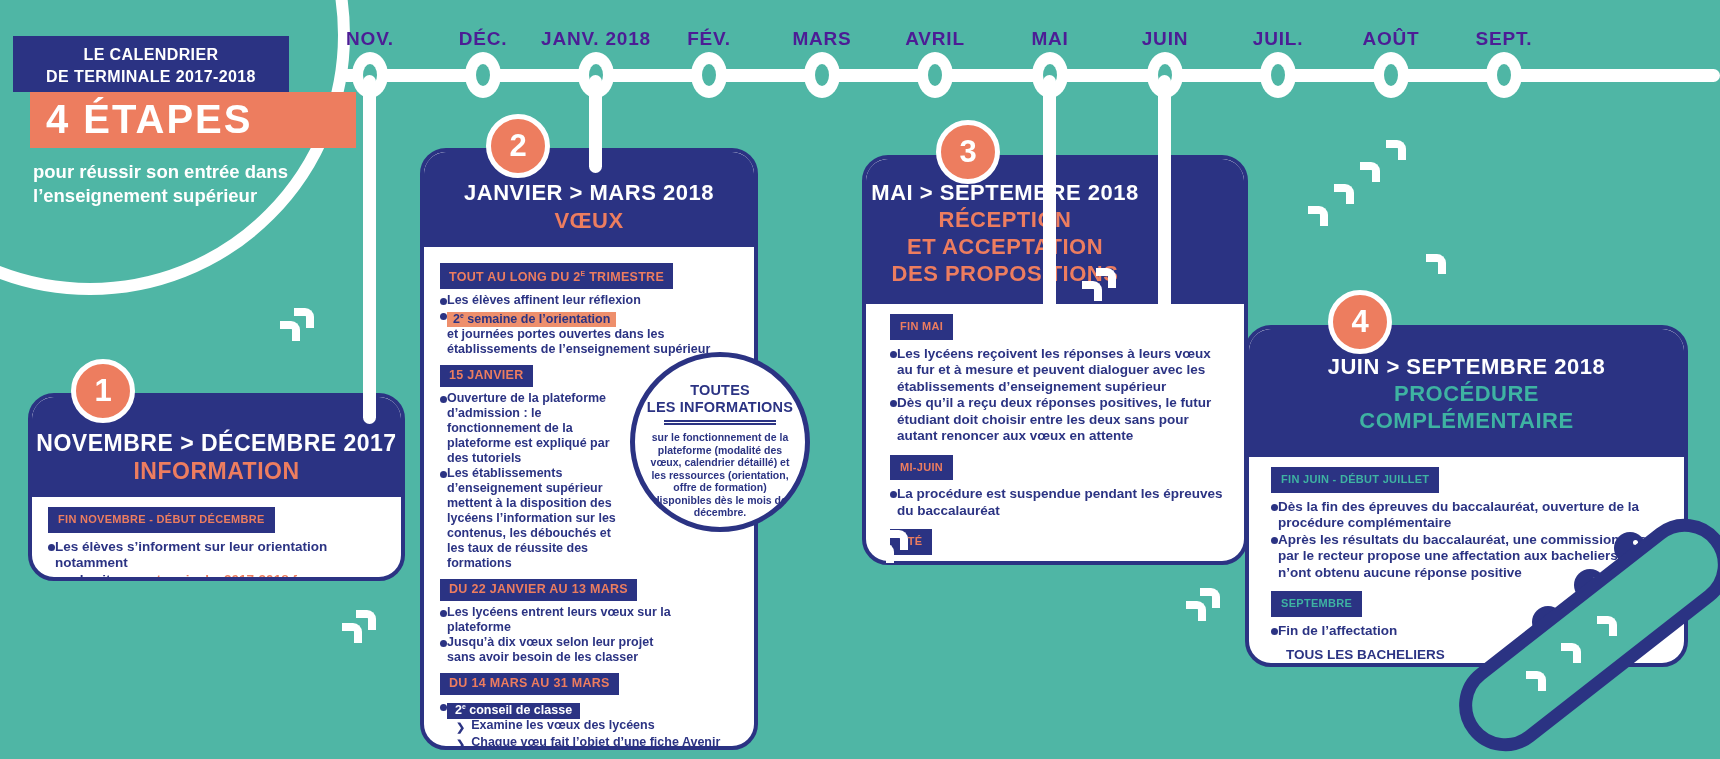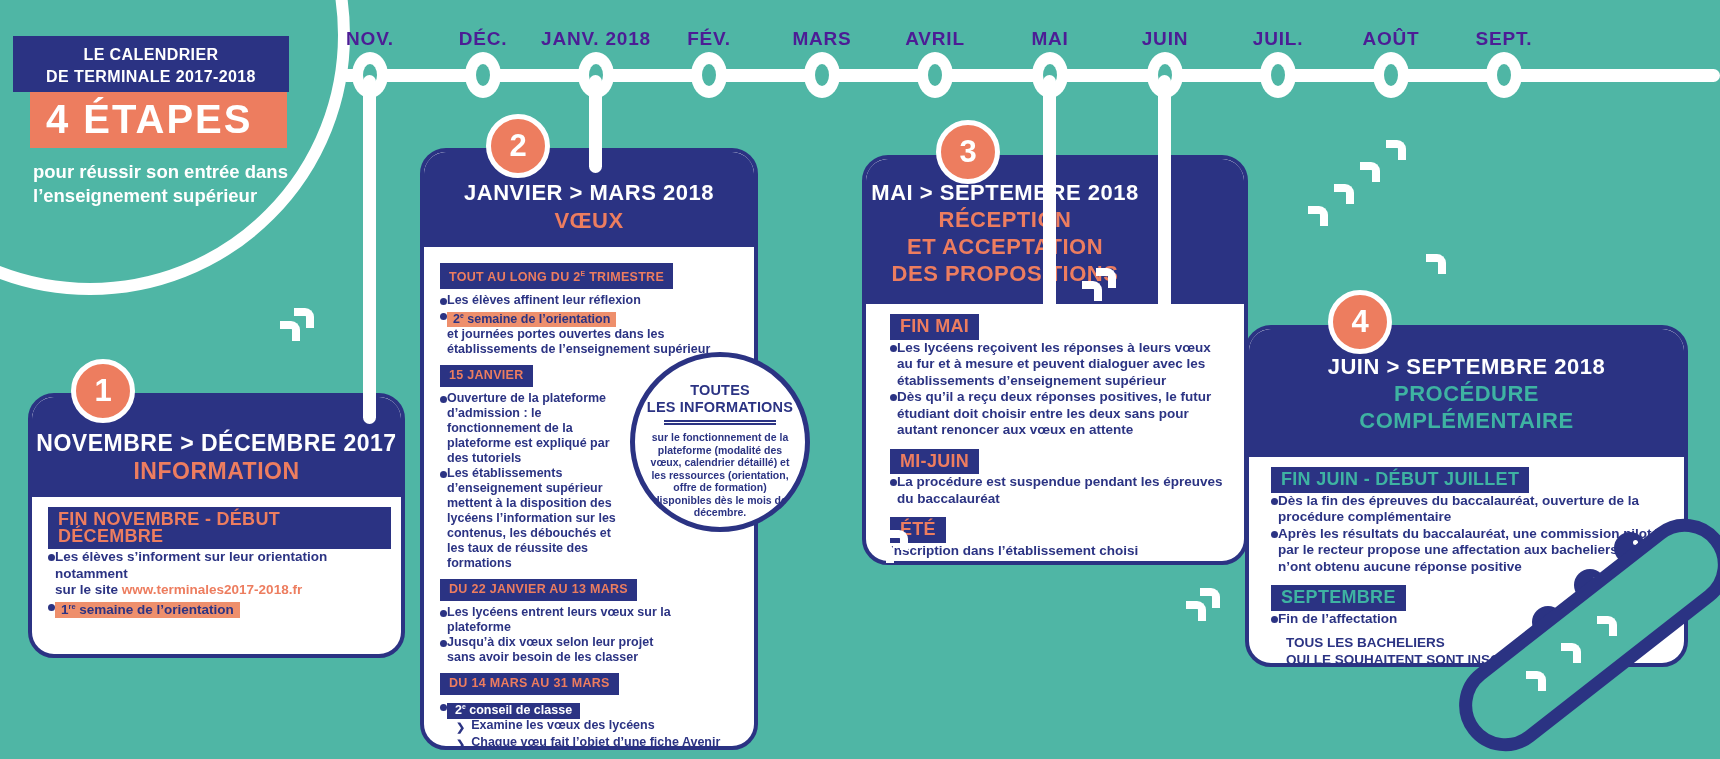--- a/index.html
+++ b/index.html
@@ -5,42 +5,42 @@
   html,body{margin:0;padding:0}
   .stage{position:relative;width:1720px;height:759px;background:#4FB6A5;overflow:hidden;
          font-family:"Liberation Sans",sans-serif;font-weight:700;}
   
   .bigc{position:absolute;left:-170px;top:-225px;width:520px;height:520px;border:12px solid #fff;
         border-radius:50%;box-sizing:border-box;z-index:1}
   
   .hdr-box1{position:absolute;left:13px;top:36px;width:276px;height:56px;background:#2B3383;color:#fff;
             text-align:center;font-size:16px;line-height:1.35;padding-top:8px;box-sizing:border-box;
             letter-spacing:.4px;z-index:2}
-  .hdr-box2{position:absolute;left:30px;top:92px;width:257px;height:56px;background:#ED7D5F;color:#fff;
+  .hdr-box2{position:absolute;left:30px;top:92px;width:326px;height:56px;background:#ED7D5F;color:#fff;
             font-size:40px;line-height:54px;padding-left:16px;box-sizing:border-box;letter-spacing:2px;z-index:2}
   .hdr-sub{position:absolute;left:33px;top:160px;color:#fff;font-size:18.5px;line-height:1.3;z-index:2}
   
   .tl-bar{position:absolute;left:340px;top:69px;width:1380px;height:13px;border-radius:7px;background:#fff;z-index:2}
   .node{position:absolute;top:52px;width:36px;height:46px;border-radius:50%;background:#fff;z-index:2}
   .node i{position:absolute;left:11px;top:12px;width:14px;height:22px;border-radius:50%;background:#4FB6A5;display:block}
   .mlabel{position:absolute;top:28px;transform:translateX(-50%);color:#4c1d95;font-size:19px;
           letter-spacing:.8px;white-space:nowrap;z-index:2}
   .conn{position:absolute;width:13px;border-radius:7px;background:#fff;z-index:4}
   
   .card{position:absolute;background:#fff;border:4px solid #2B3383;border-radius:26px;box-sizing:border-box;z-index:3;overflow:hidden}
   .chead{background:#2B3383;border-radius:20px 20px 0 0;text-align:center;color:#fff}
   .ct{font-size:23px;letter-spacing:.5px;line-height:28px}
   .cs{color:#ED7D5F}
   .cs-teal{color:#3EB3A2}
   .cbody{padding:10px 10px 6px 16px;font-size:13.5px;line-height:16.5px;color:#2B3383;overflow:hidden}
   .card2 .cbody{font-size:12.5px;line-height:15px;padding-top:8px}
   .card2 .ct{font-size:22px}
   .card3 .ct,.card4 .ct{font-size:22px;line-height:27px}
-  .tag{display:inline-block;background:#2B3383;color:#ED7D5F;font-size:18px;letter-spacing:.3px;
-       padding:4px 10px 5px;margin-bottom:0}
+  .tag{display:inline-block;background:#2B3383;color:#ED7D5F;font-size:11px;letter-spacing:.3px;
+       padding:4px 10px 5px;margin-bottom:6px}
   .card2 .tag{font-size:12.5px;padding:3px 9px 4px;margin-bottom:4px}
   .tag-teal{color:#3EB3A2}
   .sec{margin-top:10px}
   .sec:first-child{margin-top:0}
   .card2 .sec{margin-top:8px}
   .bul{display:flex;gap:0;align-items:flex-start}
   .dot{flex:0 0 auto;width:7px;height:7px;border-radius:50%;background:#2B3383;margin-top:5px}
   .btxt{color:#2B3383}
   .hlo{background:#EE8F6C;padding:0 6px 1px}
   .hlb{background:#2B3383;color:#fff;padding:0 8px 2px}
@@ -137,21 +137,21 @@
     </div>
   <div class="node" style="left:1486px">
       <i></i>
     </div>
 
   <div class="conn" style="left:363px;top:75px;height:349px"></div>
   <div class="conn" style="left:589px;top:75px;height:98px"></div>
   <div class="conn" style="left:1043px;top:75px;height:270px"></div>
   <div class="conn" style="left:1158px;top:75px;height:255px"></div>
 
-  <div class="card card1" style="left:28px;top:393px;width:377px;height:265px">
+  <div class="card card1" style="left:28px;top:393px;width:377px;height:188px">
     <div class="chead" style="height:100px;padding-top:32px;box-sizing:border-box">
       <div class="ct">NOVEMBRE &gt; DÉCEMBRE 2017</div>
       <div class="ct cs">INFORMATION</div>
     </div>
     <div class="cbody">
       <div class="sec">
         <span class="tag">FIN NOVEMBRE - DÉBUT DÉCEMBRE</span>
         <div class="bul">
           <span class="dot"></span>
           <span class="btxt"><span>Les élèves s’informent sur leur orientation notamment</span><br>

